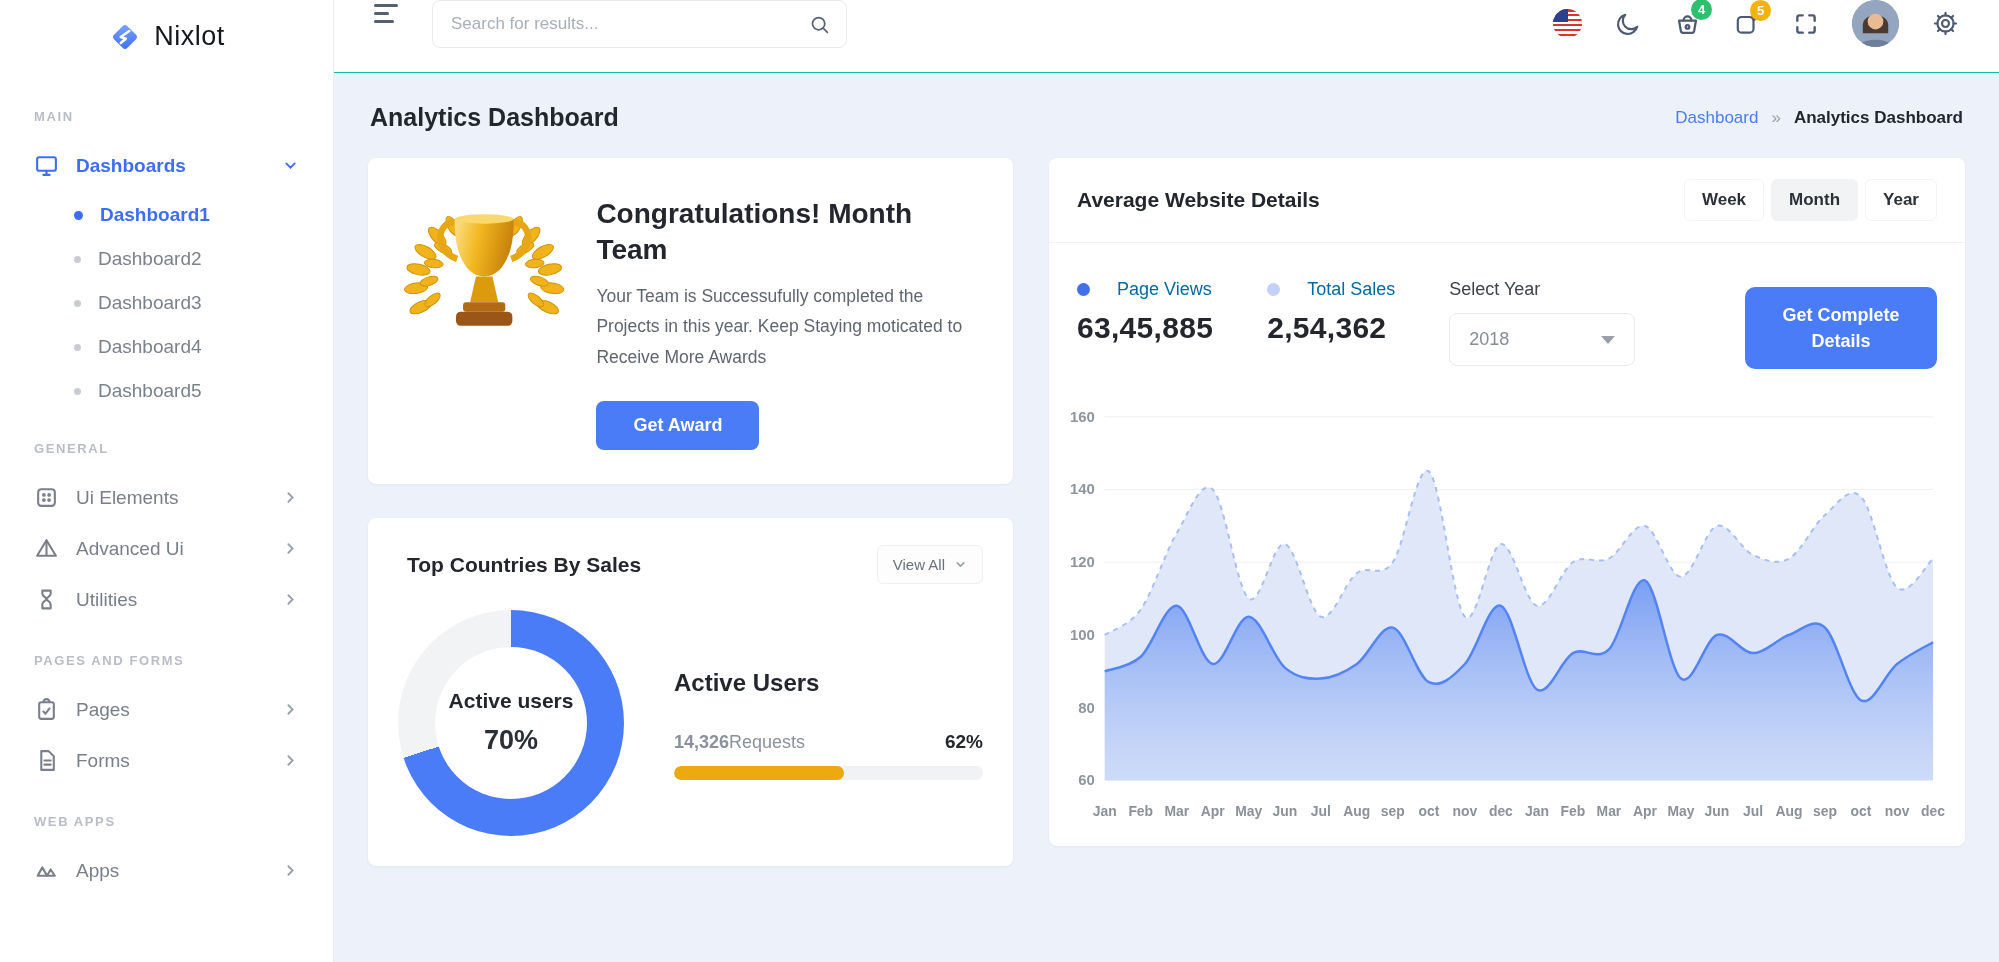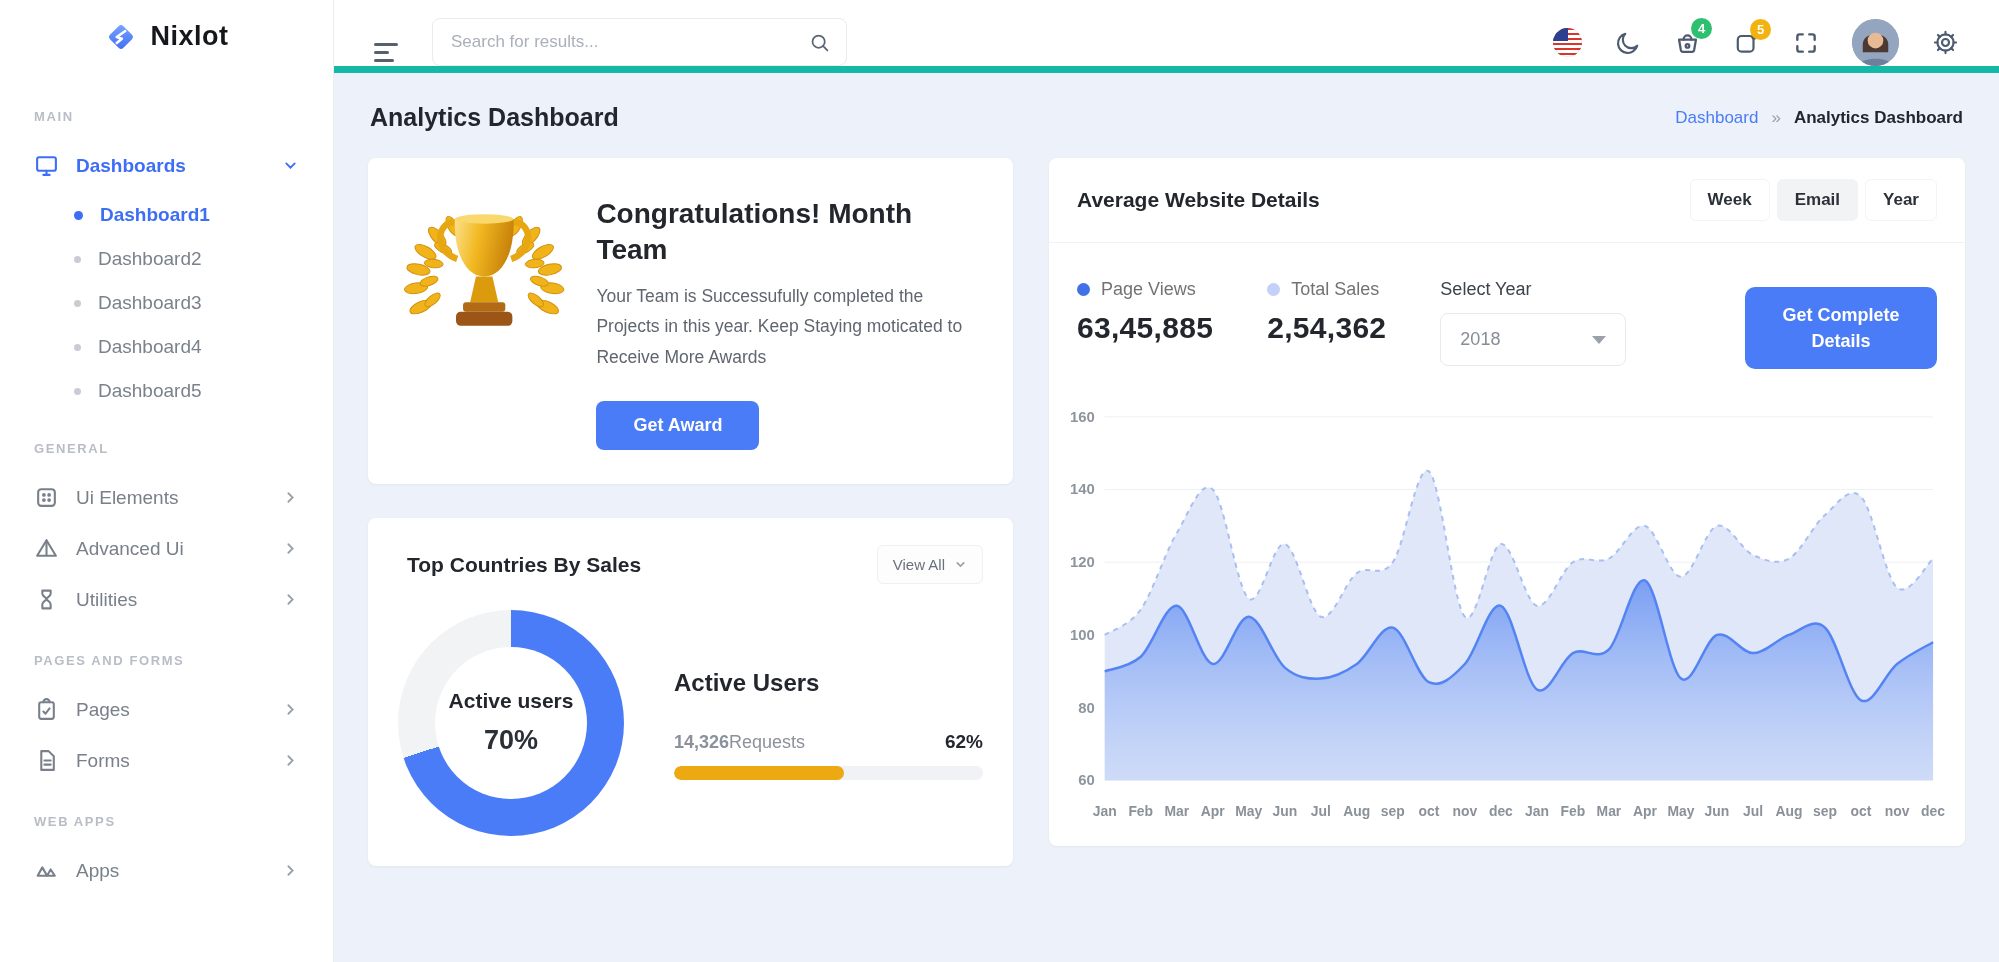--- a/index.html
+++ b/index.html
@@ -3,37 +3,37 @@
 <meta charset="utf-8">
 <style>
   *{box-sizing:border-box}
   html,body{margin:0;padding:0}
   body{width:1999px;height:962px;font-family:"Liberation Sans",sans-serif;background:#edf1f9;overflow:hidden;color:#23272d}
   .app{display:flex;width:100%;height:100%}
 
   
   .sidebar{width:334px;background:#fff;border-right:1px solid #ecedf2;flex-shrink:0;overflow:hidden}
   .logo{height:73px;display:flex;align-items:center;justify-content:center;gap:12px;cursor:pointer}
-  .logo-name{font-size:27px;font-weight:bold;color:#14171b;letter-spacing:.5px}
+  .logo-name{font-size:27px;font-weight:normal;color:#14171b;letter-spacing:.5px}
   nav{padding:8px 30px}
   .sec{font-size:13px;letter-spacing:1.6px;color:#b9bdc5;font-weight:bold;margin:28px 4px 16px}
   .nav-item{display:flex;align-items:center;gap:17px;padding:13px 4px;color:#79808a;font-size:19px;cursor:pointer}
   .nav-item svg{width:25px;height:25px;flex-shrink:0}
   .nav-item .chev{margin-left:auto;width:17px;height:17px;color:#9aa1aa}
   .nav-item.active{color:#3d6ef5;font-weight:bold}
   .nav-item.active .chev{color:#3d6ef5}
   .sub{list-style:none;margin:2px 0 4px;padding:0}
   .sub li{display:flex;align-items:center;gap:17px;padding:11px 0 11px 44px;font-size:19px;color:#7a828b;cursor:pointer}
   .dot{width:7px;height:7px;border-radius:50%;background:#c9cdd3;flex-shrink:0}
   .sub li.active{color:#3d6ef5;font-weight:bold}
   .sub li.active .dot{background:#3d6ef5;width:9px;height:9px}
 
   
   .main{flex:1;display:flex;flex-direction:column;min-width:0}
-  .topbar{height:73px;background:#fff;display:flex;align-items:flex-end;padding:0 40px 0 36px;gap:30px;border-bottom:7px solid #14b8a6;flex-shrink:0}
+  .topbar{height:73px;background:#fff;display:flex;align-items:flex-start;padding:0 40px 0 36px;gap:30px;border-bottom:1px solid #14b8a6;flex-shrink:0}
   .hamburger{display:flex;flex-direction:column;gap:5px;cursor:pointer;padding:4px}
   .hamburger span{height:3px;background:#56606e;border-radius:2px;display:block}
   .hamburger .l1{width:24px}.hamburger .l2{width:15px}.hamburger .l3{width:20px}
   .search{width:415px;height:48px;border:1px solid #e8eaee;border-radius:8px;display:flex;align-items:center;padding:0 16px;background:#fff}
   .search input{border:none;outline:none;flex:1;font-size:17px;color:#4a515a;font-family:inherit;background:transparent}
   .search input::placeholder{color:#a9b0b9}
   .search .mag{color:#5a6474;cursor:pointer;display:flex}
   .top-icons{margin-left:auto;display:flex;align-items:center;gap:33px}
   .icon-btn{position:relative;color:#4d5a70;cursor:pointer;display:flex;align-items:center}
   .badge{position:absolute;top:-11px;right:-11px;min-width:21px;height:21px;border-radius:50%;color:#fff;font-size:13px;font-weight:bold;display:flex;align-items:center;justify-content:center}
@@ -85,21 +85,21 @@
   .fill{height:100%;border-radius:7px}
 
   
   .details-head{display:flex;justify-content:space-between;align-items:center;padding:21px 28px}
   .details-head h3{font-size:21px;margin:0}
   .tabs{display:flex;gap:7px}
   .tab{padding:10px 17px;font-size:17px;font-weight:bold;color:#2c3138;background:#fff;border:1px solid #f3f4f6;border-radius:6px;cursor:pointer}
   .tab.active{background:#f2f3f5;border-color:#f2f3f5}
   .divider{border:none;border-top:1px solid #f1f2f5;margin:0}
   .stats-row{display:flex;align-items:flex-start;padding:36px 28px 8px;gap:54px}
-  .leg{display:flex;align-items:center;gap:11px;font-size:18px;color:#737373}
+  .leg{display:flex;align-items:center;gap:27px;font-size:18px;color:#0369a1}
   .dot2{width:13px;height:13px;border-radius:50%;flex-shrink:0}
   .num{font-size:30px;font-weight:bold;color:#23272d;margin-top:11px;letter-spacing:.3px}
   .select-label{font-size:18px;color:#3d434b;margin-bottom:13px}
   .select{width:186px;height:53px;border:1px solid #e7e9ed;border-radius:8px;display:flex;align-items:center;justify-content:space-between;padding:0 19px;color:#868d96;font-size:18px;cursor:pointer;background:#fff}
   .caret{width:0;height:0;border-left:7px solid transparent;border-right:7px solid transparent;border-top:8px solid #9aa1aa}
   .btn.complete{margin-left:auto;width:192px;padding:15px 16px;font-size:18px;line-height:1.45;border-radius:10px;margin-top:8px}
   .chart-wrap{padding:14px 20px 6px 14px}
   svg.chart{width:100%;display:block}
   .ytick{fill:#8e959d;font-size:15px;font-weight:bold}
   .xtick{fill:#8a9199;font-size:14px;font-weight:bold}
@@ -376,21 +376,21 @@
             </div>
           </div>
         </div>
 
         <div class="col-right">
           <div class="card">
             <div class="details-head">
               <h3>Average Website Details</h3>
               <div class="tabs">
                 <div class="tab">Week</div>
-                <div class="tab active">Email</div>
+                <div class="tab active">Month</div>
                 <div class="tab">Year</div>
               </div>
             </div>
             <hr class="divider">
             <div class="stats-row">
               <div class="stat">
                 <div class="leg">
                   <span class="dot2" style="background: rgb(65, 113, 232);"></span>
                   <span>Page Views</span>
                 </div>

